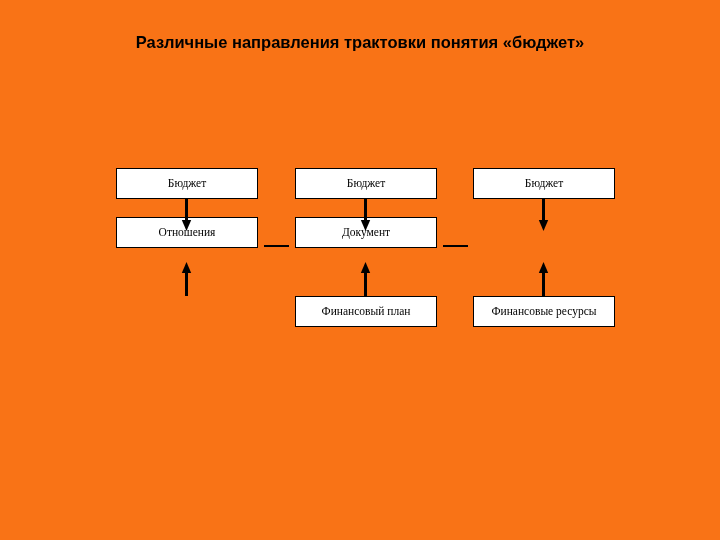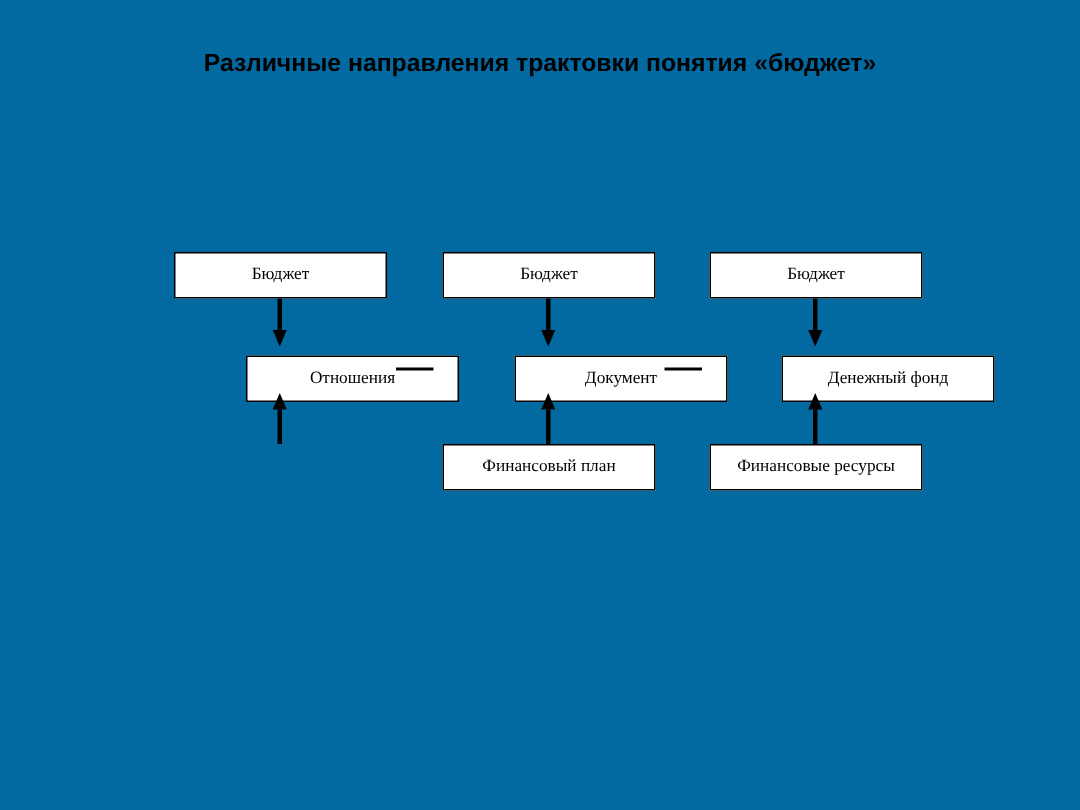--- a/index.html
+++ b/index.html
@@ -16,21 +16,21 @@
     font-family: "Liberation Serif", "DejaVu Serif", serif;
     -webkit-font-smoothing: none;
   }
 
   #canvas {
     position: absolute;
     left: 0;
     top: 0;
     width: 720px;
     height: 540px;
-    background: #0369a1;
+    background: #f97316;
   }
 
   
   .title {
     position: absolute;
     left: 0;
     top: 31px;
     width: 720px;
     text-align: center;
     font-family: "Liberation Sans", "DejaVu Sans", sans-serif;
@@ -68,21 +68,21 @@
     white-space: nowrap;
   }
 
   
   .col-0 { left: 116px; }
   .col-1 { left: 295px; }
   .col-2 { left: 473px; }
 
   
   .row-0 { top: 168px; }
-  .row-1 { top: 237px; margin-left: 48px; }
+  .row-1 { top: 217px; }
   .row-2 { top: 296px; }
 
   
   .arrow {
     position: absolute;
     width: 13px;
   }
   .arrow svg {
     display: block;
     overflow: visible;
@@ -162,21 +162,20 @@
 
     <div class="arrow arrow-up c1">
       <svg width="13" height="34" viewBox="0 0 13 34">
         <line x1="6.5" y1="34" x2="6.5" y2="11" stroke="#000000" stroke-width="3"></line>
         <polygon points="6.5,0 1.8,11 11.2,11" fill="#000000"></polygon>
       </svg>
     </div>
 
     <div class="node col-2 row-0">Бюджет</div>
 
-    <div class="node col-2 row-1">Денежный фонд</div>
 
     <div class="node col-2 row-2">Финансовые ресурсы</div>
 
     <div class="arrow arrow-down c2">
       <svg width="13" height="32" viewBox="0 0 13 32">
         <line x1="6.5" y1="0" x2="6.5" y2="23" stroke="#000000" stroke-width="3"></line>
         <polygon points="6.5,32 1.8,21 11.2,21" fill="#000000"></polygon>
       </svg>
     </div>
 

